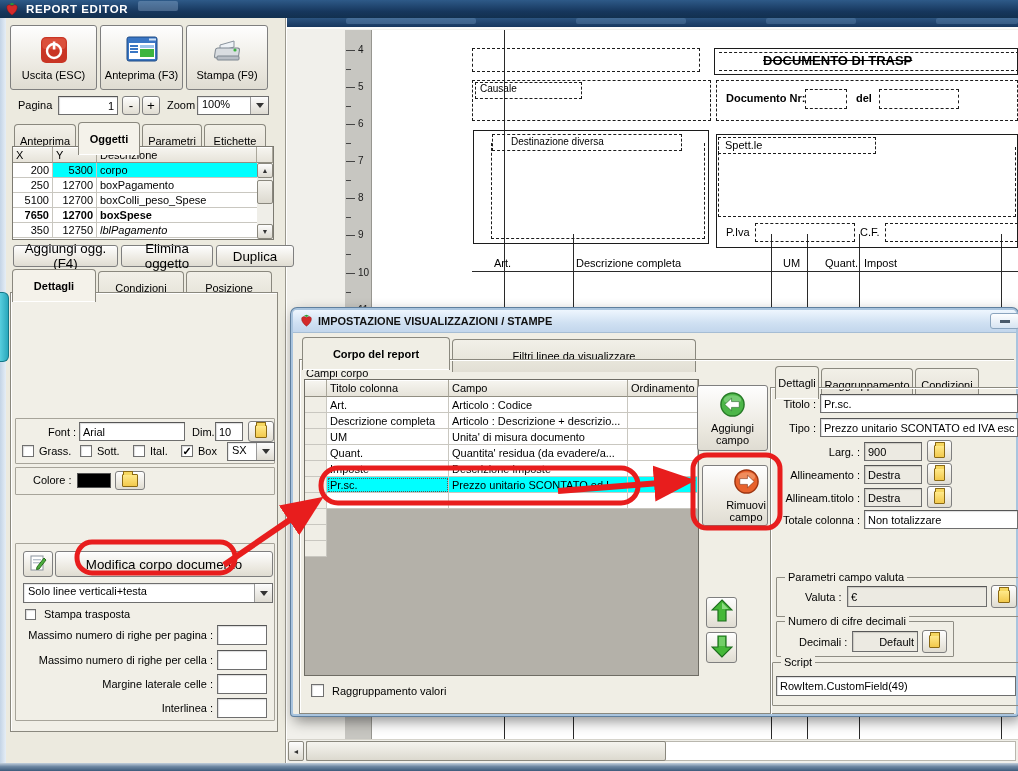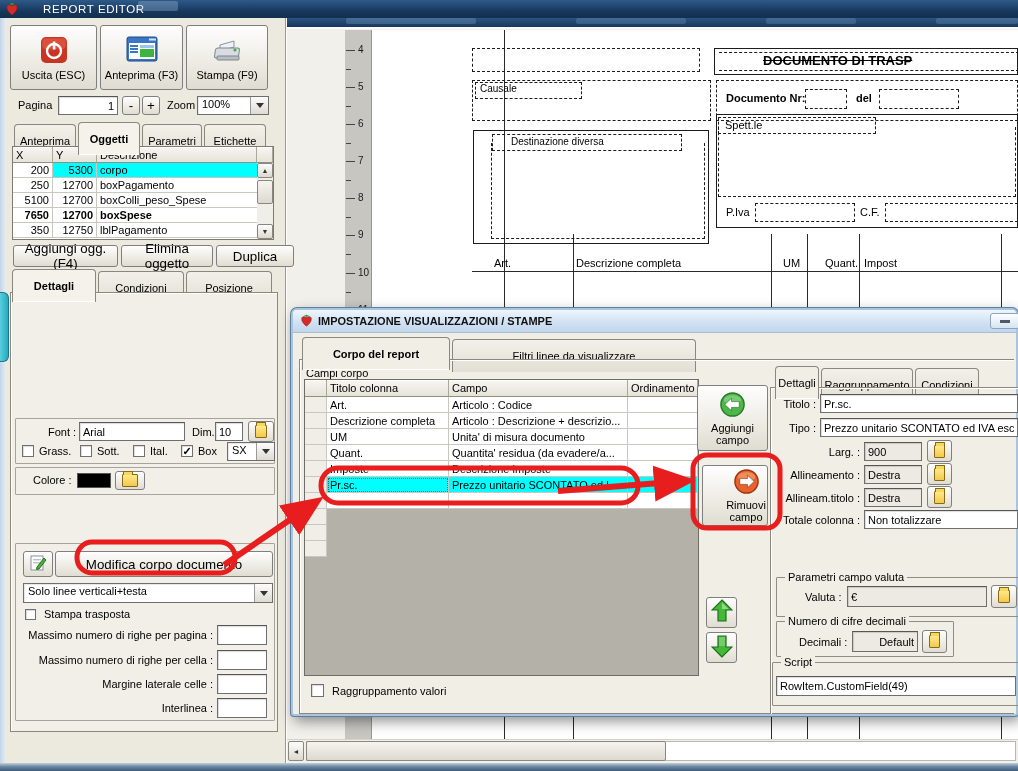--- a/index.html
+++ b/index.html
@@ -123,21 +123,21 @@
         <div class="glabel" style="left:136px;top:11px;font-weight:bold;font-size:11px;">del</div>
         <div class="abs dsh" style="left:162px;top:8px;width:80px;height:20px;"></div>
       </div>
 
       <div class="abs sld" style="left:101px;top:100px;width:236px;height:114px;">
         <div class="abs dsh" style="left:18px;top:3px;width:190px;height:17px;"></div>
         <div class="glabel" style="left:22px;top:5px;margin-left:12px;">Destinazione diversa</div>
         <div class="abs dsh" style="left:17px;top:12px;width:214px;height:96px;border-top:none;"></div>
       </div>
 
-      <div class="abs sld" style="left:344px;top:84px;width:302px;height:114px;">
+      <div class="abs sld" style="left:344px;top:104px;width:302px;height:114px;">
         <div class="abs dsh" style="left:1px;top:2px;width:158px;height:17px;"></div>
         <div class="glabel" style="left:5px;top:4px;font-size:11px;">Spett.le</div>
         <div class="abs dsh" style="left:1px;top:12px;width:298px;height:70px;border-top:none;"></div>
         <div class="glabel" style="left:6px;top:91px;font-size:11px;">P.Iva</div>
         <div class="abs dsh" style="left:38px;top:88px;width:100px;height:19px;"></div>
         <div class="glabel" style="left:140px;top:91px;font-size:11px;">C.F.</div>
         <div class="abs dsh" style="left:168px;top:88px;width:133px;height:19px;border-right:none;"></div>
       </div>
 
       <div class="glabel" style="left:119px;top:227px;font-size:11px;">Art.</div>
@@ -247,21 +247,21 @@
         <div class="gc" style="flex:1;">boxColli_peso_Spese</div>
       </div>
       <div style="display:flex;height:15px;font-weight:bold;">
         <div class="gc" style="width:40px;justify-content:flex-end;">7650</div>
         <div class="gc" style="width:44px;justify-content:flex-end;">12700</div>
         <div class="gc" style="flex:1;">boxSpese</div>
       </div>
       <div style="display:flex;height:15px;">
         <div class="gc" style="width:40px;justify-content:flex-end;">350</div>
         <div class="gc" style="width:44px;justify-content:flex-end;">12750</div>
-        <div class="gc" style="flex:1;">lblPagamento</div>
+        <div class="gc" style="flex:1;font-style:italic;">lblPagamento</div>
       </div>
 
       <div class="abs" style="right:0;top:16px;width:16px;height:76px;background:#efeee8;">
         <div class="sb-btn" style="width:16px;height:15px;">▲</div>
         <div class="sb-thumb" style="width:16px;height:24px;margin-top:2px;"></div>
         <div class="sb-btn" style="width:16px;height:15px;position:absolute;bottom:0;">▼</div>
       </div>
     </div>
 
     <button class="abs btn" style="left:7px;top:227px;width:105px;height:22px;">
@@ -353,21 +353,21 @@
     </div>
   </div>
 
   <div class="abs" style="left:0;top:0;width:1018px;height:18px;background:linear-gradient(180deg,#2e5a88,#16365c 65%,#12304f);">
     <span class="abs" style="left:5px;top:2px;">
       <svg width="14" height="14" viewBox="0 0 16 16">
           <path d="M8 15C4.2 12.2 1.8 9 2 5.8 2.1 4 3.8 3 5.2 3.2L8 4.4l2.8-1.2C12.2 3 13.9 4 14 5.8 14.2 9 11.8 12.2 8 15z" fill="#d42a2a" stroke="#7c1010" stroke-width=".5"></path>
           <path d="M5 2.2 8 3.8 11 2.2 8 1z" fill="#2f9e2f"></path>
         </svg>
     </span>
-    <span class="abs nowrap" style="left:43px;top:3px;color:#fff;font-weight:normal;font-size:11.5px;letter-spacing:.6px;">REPORT EDITOR</span>
+    <span class="abs nowrap" style="left:26px;top:3px;color:#fff;font-weight:bold;font-size:11.5px;letter-spacing:.6px;">REPORT EDITOR</span>
     <span class="abs" style="left:138px;top:1px;width:40px;height:10px;background:rgba(160,190,220,.35);border-radius:2px;"></span>
   </div>
   <div class="abs" style="left:0;top:18px;width:6px;height:745px;background:linear-gradient(90deg,#c4d4e6,#e6eef6);"></div>
   <div class="abs" style="left:0;top:292px;width:9px;height:70px;background:linear-gradient(90deg,#58cede,#2aa8bc);border:1px solid #147888;border-left:none;border-radius:0 6px 6px 0;"></div>
   <div class="abs" style="left:0;top:763px;width:1018px;height:8px;background:linear-gradient(180deg,#c2cfdc,#6d87a2 45%,#3d5b7b);"></div>
 
   <div class="abs" style="left:291px;top:308px;width:727px;height:408px;background:#f0eee5;
               border:2px solid #a9c4de;border-radius:6px 6px 3px 3px;
               box-shadow:0 0 0 1px #5f7f9e, 3px 5px 14px rgba(0,0,0,.45);">
 

